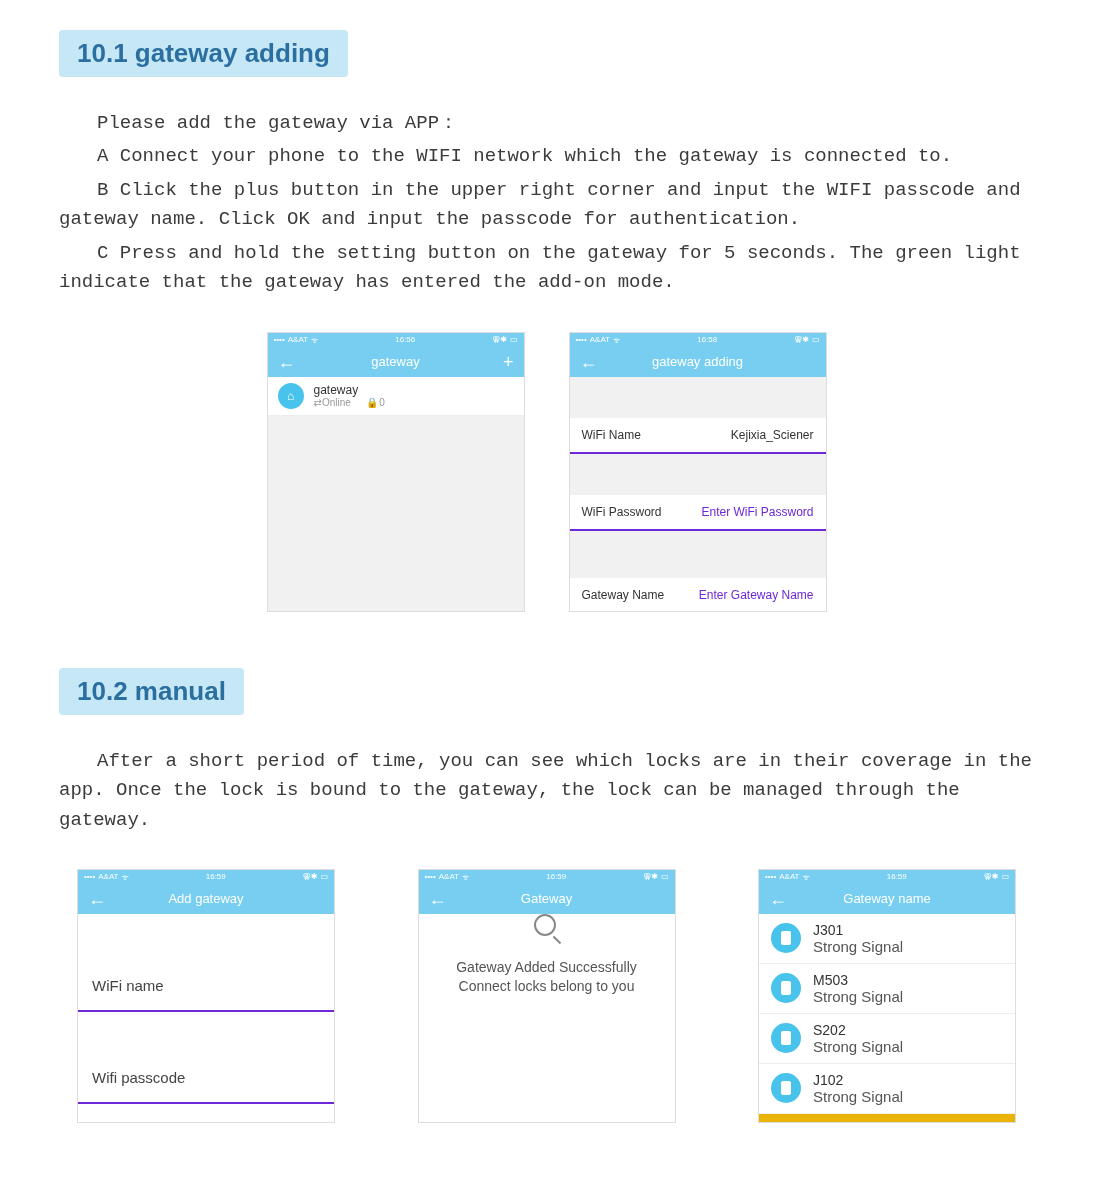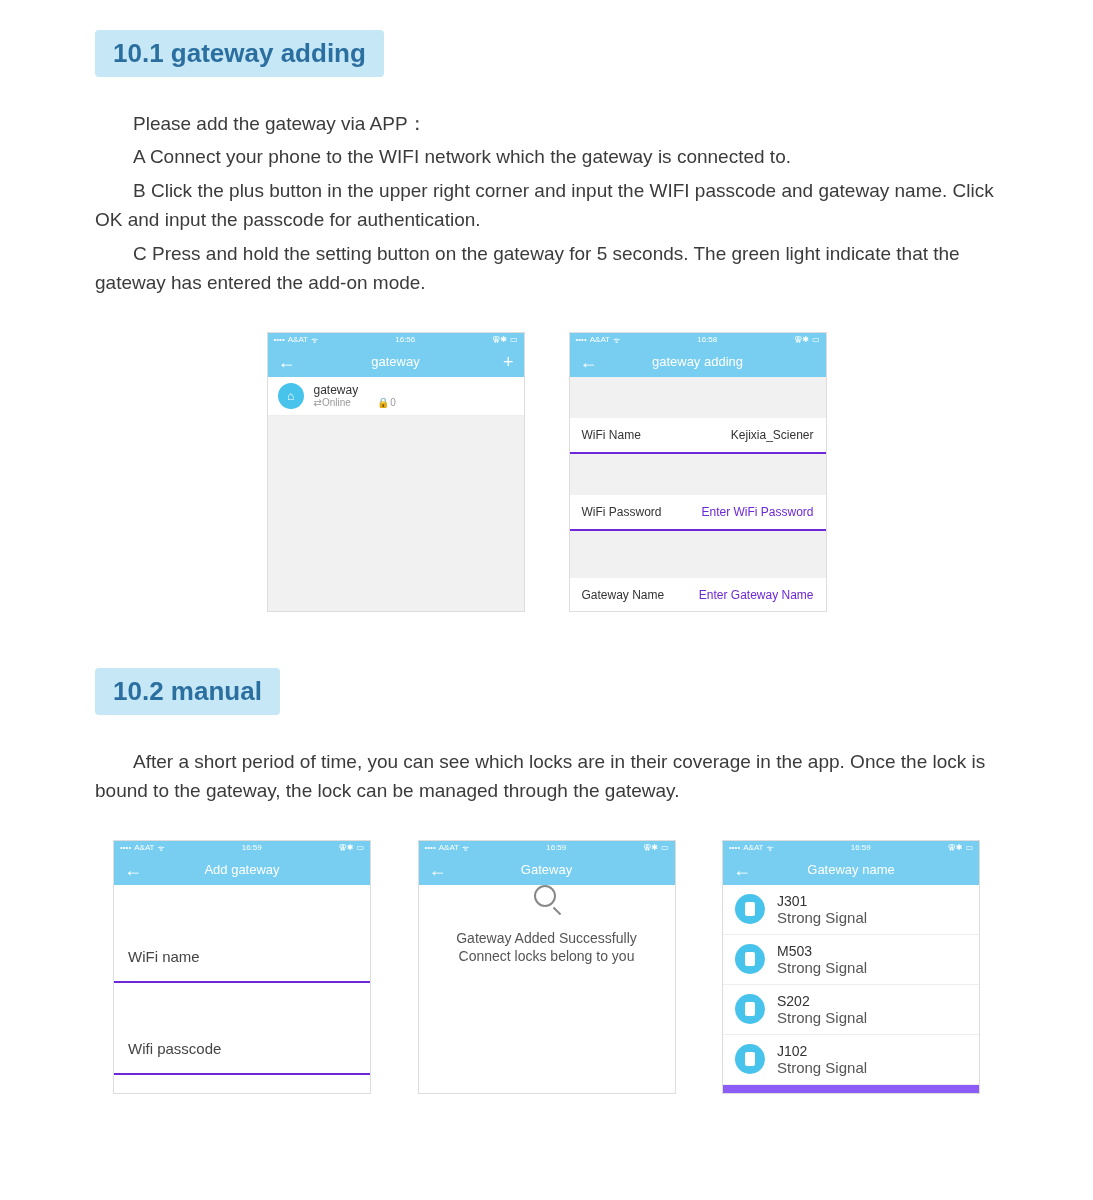--- a/index.html
+++ b/index.html
@@ -1,39 +1,39 @@
 <!DOCTYPE html>
 <html><head>
 <meta charset="utf-8">
 <style>
 * { box-sizing: border-box; margin: 0; padding: 0; }
 body { font-family: -apple-system, "Segoe UI", Arial, sans-serif; background: #fff; color: #333; width: 1093px; padding: 30px 0 80px; }
-.content { padding: 0 95px; }
+.content { padding: 0 59px; }
 .section-title { display: inline-block; background: #c6e7f5; color: #2a6fa0; font-size: 26px; font-weight: 600; padding: 8px 18px; border-radius: 4px; margin-bottom: 32px; }
 .section-title.second { margin-top: 56px; }
 .paragraph { font-size: 19px; line-height: 1.55; color: #3b3b3b; margin-bottom: 4px; }
-.indent { text-indent: 2em; }
+.indent { text-indent: 2em; font-family: Liberation Mono, monospace; }
 .screens-row { display: flex; justify-content: center; gap: 44px; margin-top: 34px; }
 .screens-row.wide { justify-content: space-between; gap: 20px; padding: 0 18px; }
 
 
 .phone { width: 258px; height: 280px; border: 1px solid #ddd; background: #f1f1f1; display: flex; flex-direction: column; overflow: hidden; }
 .phone.short { height: 254px; }
 .phone .statusbar { height: 14px; background: #77cef0; color: #fff; font-size: 8px; display: flex; align-items: center; padding: 0 6px; justify-content: space-between; }
 .phone .statusbar .sb-left, .phone .statusbar .sb-right { display: flex; gap: 3px; align-items: center; }
 .phone .navbar { height: 30px; background: #77cef0; color: #fff; font-size: 13px; display: flex; align-items: center; justify-content: center; position: relative; }
 .phone .navbar .back { position: absolute; left: 10px; font-size: 18px; line-height: 1; }
 .phone .navbar .plus { position: absolute; right: 10px; font-size: 18px; line-height: 1; }
 .phone .body { flex: 1; background: #f1f1f1; overflow: hidden; }
 
 
 .gw-item { background: #fff; display: flex; align-items: center; padding: 6px 10px; border-bottom: 1px solid #eee; }
 .gw-icon { width: 26px; height: 26px; border-radius: 50%; background: #48c3ec; color: #fff; display: flex; align-items: center; justify-content: center; font-size: 12px; margin-right: 10px; }
 .gw-text .t1 { font-size: 12px; color: #333; }
-.gw-text .t2 { font-size: 10px; color: #999; display: flex; gap: 27px; }
+.gw-text .t2 { font-size: 10px; color: #999; display: flex; gap: 16px; }
 
 
 .form-row { background: #fff; display: flex; justify-content: space-between; align-items: center; padding: 10px 12px; border-bottom: 2px solid #6d28d9; font-size: 12px; margin-top: 41px; }
 .form-row .label { color: #333; font-weight: 500; }
 .form-row .value { color: #333; }
 .form-row .placeholder { color: #6d28d9; }
 .form-row.single { justify-content: flex-start; padding: 16px 14px; font-size: 15px; color: #444; }
 
 
 .btn-next { margin: 22px 12px 0; background: #48c3ec; color: #fff; text-align: center; padding: 12px 0; font-size: 12px; border-radius: 3px; }
@@ -206,21 +206,21 @@
         <span>16:59</span>
         <span class="sb-right">
             <span>⚢✱</span>
             <span>▭</span>
           </span>
       </div>
       <div class="navbar">
         <span class="back">←</span>
         <span>Gateway name</span>
       </div>
-      <div class="body" style="background:#8b5cf6">
+      <div class="body" style="background:#eab308">
         <div class="lock-item">
           <div class="lock-icon"></div>
           <div class="lock-text">
               <div class="n">J301</div>
               <div class="s">Strong Signal</div>
             </div>
         </div>
         <div class="lock-item">
           <div class="lock-icon"></div>
           <div class="lock-text">

